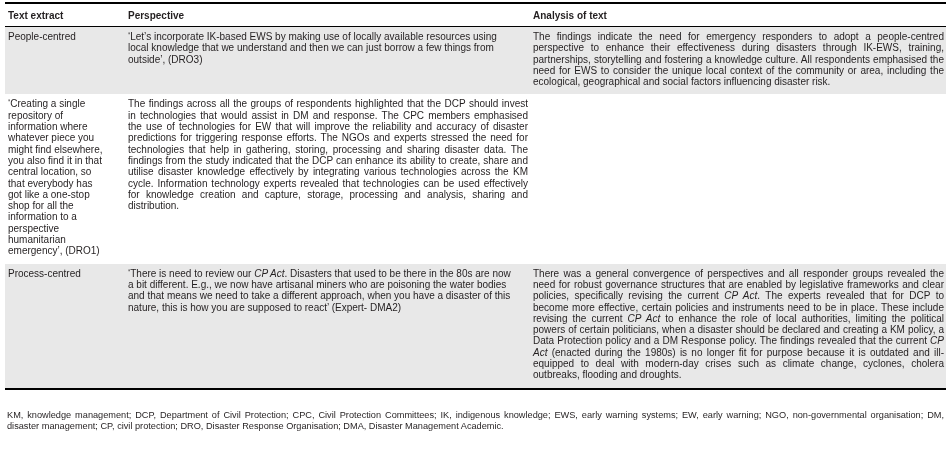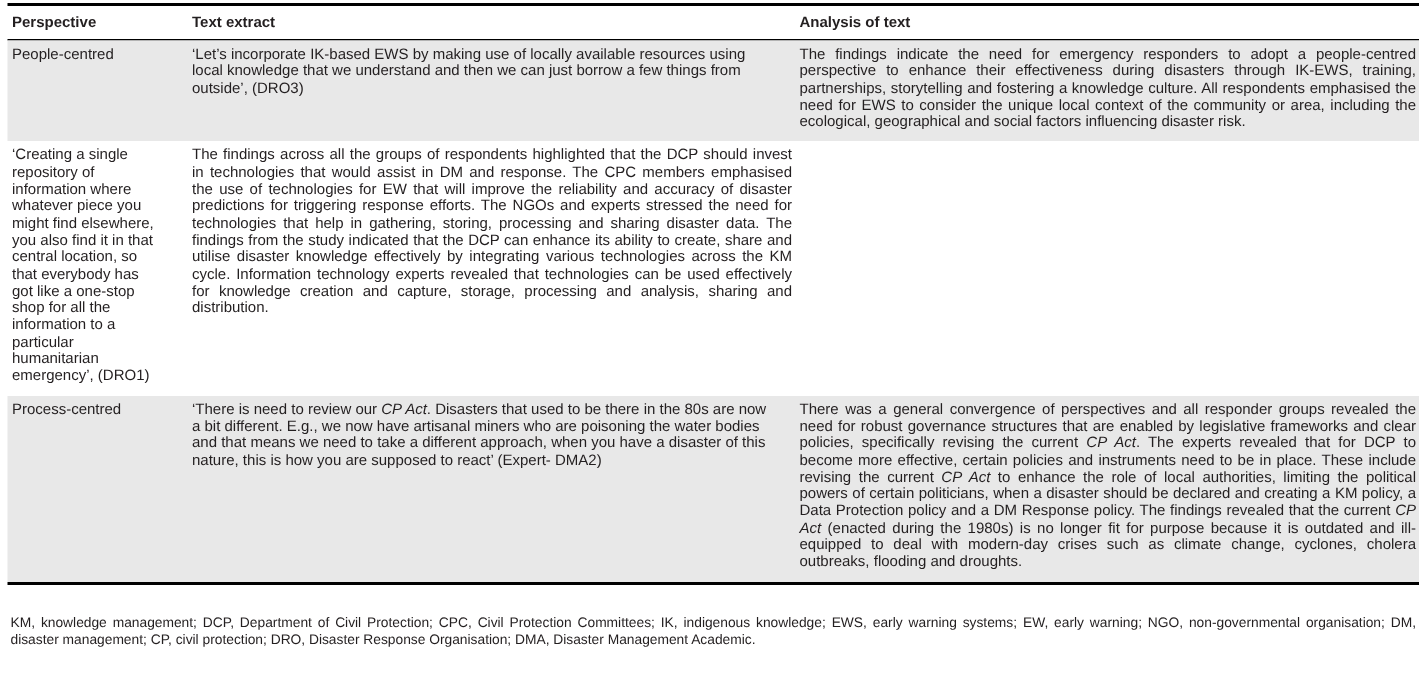--- a/index.html
+++ b/index.html
@@ -54,35 +54,35 @@
 </style>
 </head>
 <body>
 
 <div class="page">
 
 
   <div class="rule-thick"></div>
 
   <div class="grid-row header-row">
+    <div class="header-cell">Text extract</div>
     <div class="header-cell">Perspective</div>
-    <div class="header-cell">Text extract</div>
     <div class="header-cell">Analysis of text</div>
   </div>
 
   <div class="rule-thin"></div>
 
   <div class="grid-row body-row shaded">
     <div class="cell cell-perspective">People-centred</div>
     <div class="cell cell-extract">‘Let’s incorporate IK-based EWS by making use of locally available resources using local knowledge that we understand and then we can just borrow a few things from outside’, (DRO3)</div>
     <div class="cell cell-analysis">The findings indicate the need for emergency responders to adopt a people-centred perspective to enhance their effectiveness during disasters through IK-EWS, training, partnerships, storytelling and fostering a knowledge culture. All respondents emphasised the need for EWS to consider the unique local context of the community or area, including the ecological, geographical and social factors influencing disaster risk.</div>
   </div>
 
   <div class="grid-row body-row">
-    <div class="cell cell-extract">‘Creating a single repository of information where whatever piece you might find elsewhere, you also find it in that central location, so that everybody has got like a one-stop shop for all the information to a particular humanitarian emergency’, (DRO1)</div>
+    <div class="cell cell-extract">‘Creating a single repository of information where whatever piece you might find elsewhere, you also find it in that central location, so that everybody has got like a one-stop shop for all the information to a perspective humanitarian emergency’, (DRO1)</div>
     <div class="cell cell-analysis">The findings across all the groups of respondents highlighted that the DCP should invest in technologies that would assist in DM and response. The CPC members emphasised the use of technologies for EW that will improve the reliability and accuracy of disaster predictions for triggering response efforts. The NGOs and experts stressed the need for technologies that help in gathering, storing, processing and sharing disaster data. The findings from the study indicated that the DCP can enhance its ability to create, share and utilise disaster knowledge effectively by integrating various technologies across the KM cycle. Information technology experts revealed that technologies can be used effectively for knowledge creation and capture, storage, processing and analysis, sharing and distribution.</div>
   </div>
 
   <div class="grid-row body-row shaded">
     <div class="cell cell-perspective">Process-centred</div>
     <div class="cell cell-extract"><span>‘There is need to review our </span><i>CP Act</i><span>. Disasters that used to be there in the 80s are now a bit different. E.g., we now have artisanal miners who are poisoning the water bodies and that means we need to take a different approach, when you have a disaster of this nature, this is how you are supposed to react’ (Expert- DMA2)</span></div>
     <div class="cell cell-analysis"><span>There was a general convergence of perspectives and all responder groups revealed the need for robust governance structures that are enabled by legislative frameworks and clear policies, specifically revising the current </span><i>CP Act</i><span>. The experts revealed that for DCP to become more effective, certain policies and instruments need to be in place. These include revising the current </span><i>CP Act</i><span> to enhance the role of local authorities, limiting the political powers of certain politicians, when a disaster should be declared and creating a KM policy, a Data Protection policy and a DM Response policy. The findings revealed that the current </span><i>CP Act</i><span> (enacted during the 1980s) is no longer fit for purpose because it is outdated and ill-equipped to deal with modern-day crises such as climate change, cyclones, cholera outbreaks, flooding and droughts.</span></div>
   </div>
 
   <div class="rule-thick"></div>

